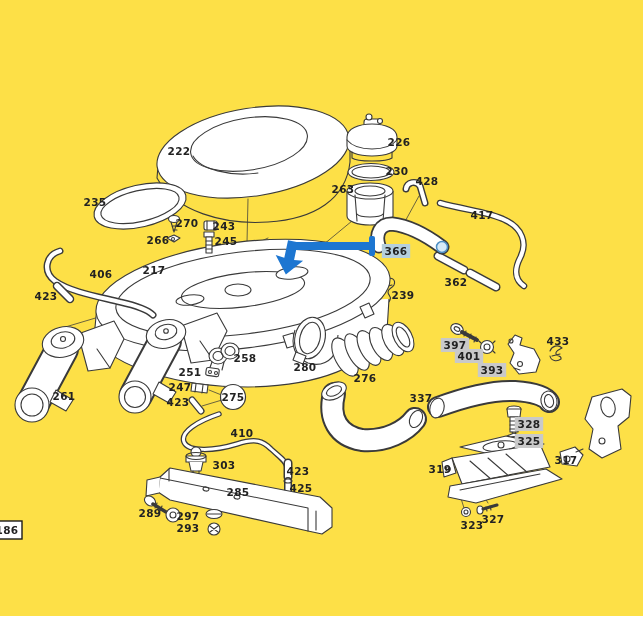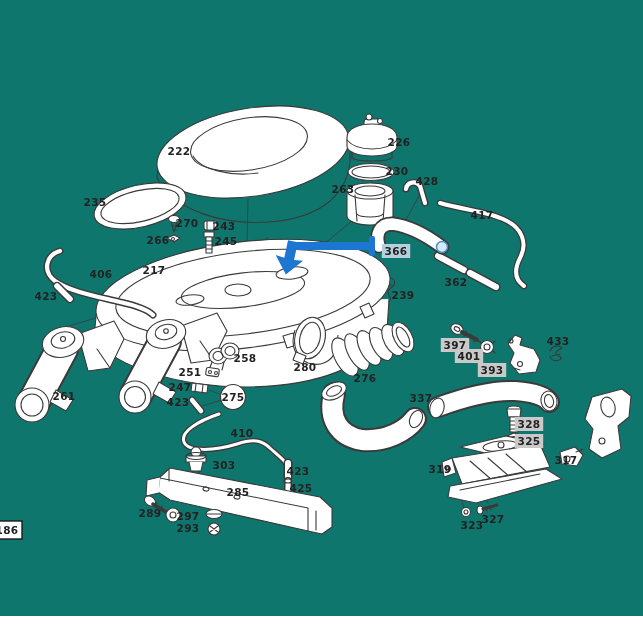--- a/index.html
+++ b/index.html
@@ -1,16 +1,16 @@
 <!DOCTYPE html>
 <html><head>
 <meta charset="utf-8">
 <style>
   html,body{margin:0;padding:0;background:#fff}
-  .canvas{position:relative;width:643px;height:616px;background:#0f766e;overflow:hidden}
+  .canvas{position:relative;width:643px;height:616px;background:#fde047;overflow:hidden}
   svg{display:block}
   .ln{fill:none;stroke:#3a3a3a;stroke-width:1.1;stroke-linecap:round;stroke-linejoin:round}
   .wf{fill:#fff;stroke:#3a3a3a;stroke-width:1.1;stroke-linejoin:round}
   .to{fill:none;stroke:#3a3a3a;stroke-linecap:round}
   .ti{fill:none;stroke:#fff;stroke-linecap:round}
   .thin{stroke-width:0.75}
   #labels-layer text{font:bold 10.5px "DejaVu Sans",sans-serif;fill:#222;letter-spacing:.3px}
 </style>
 </head>
 <body>

